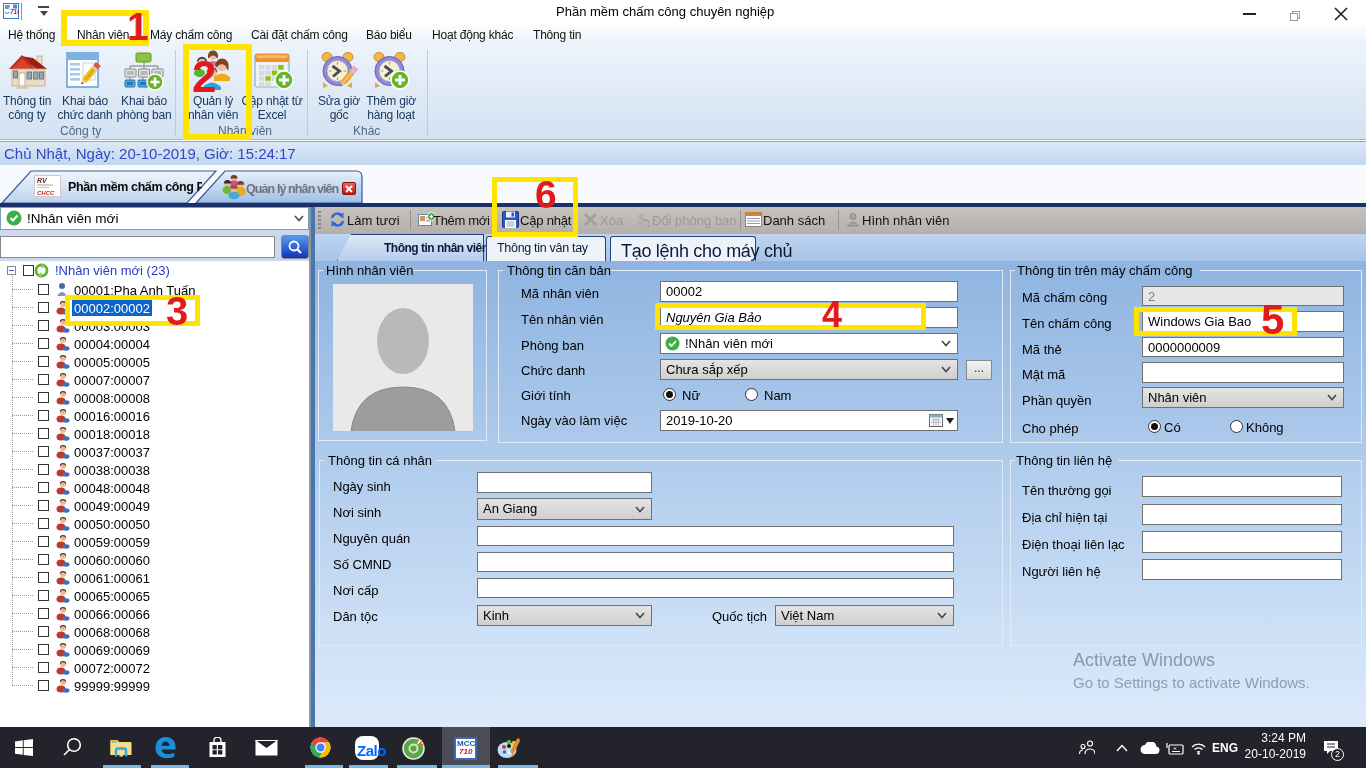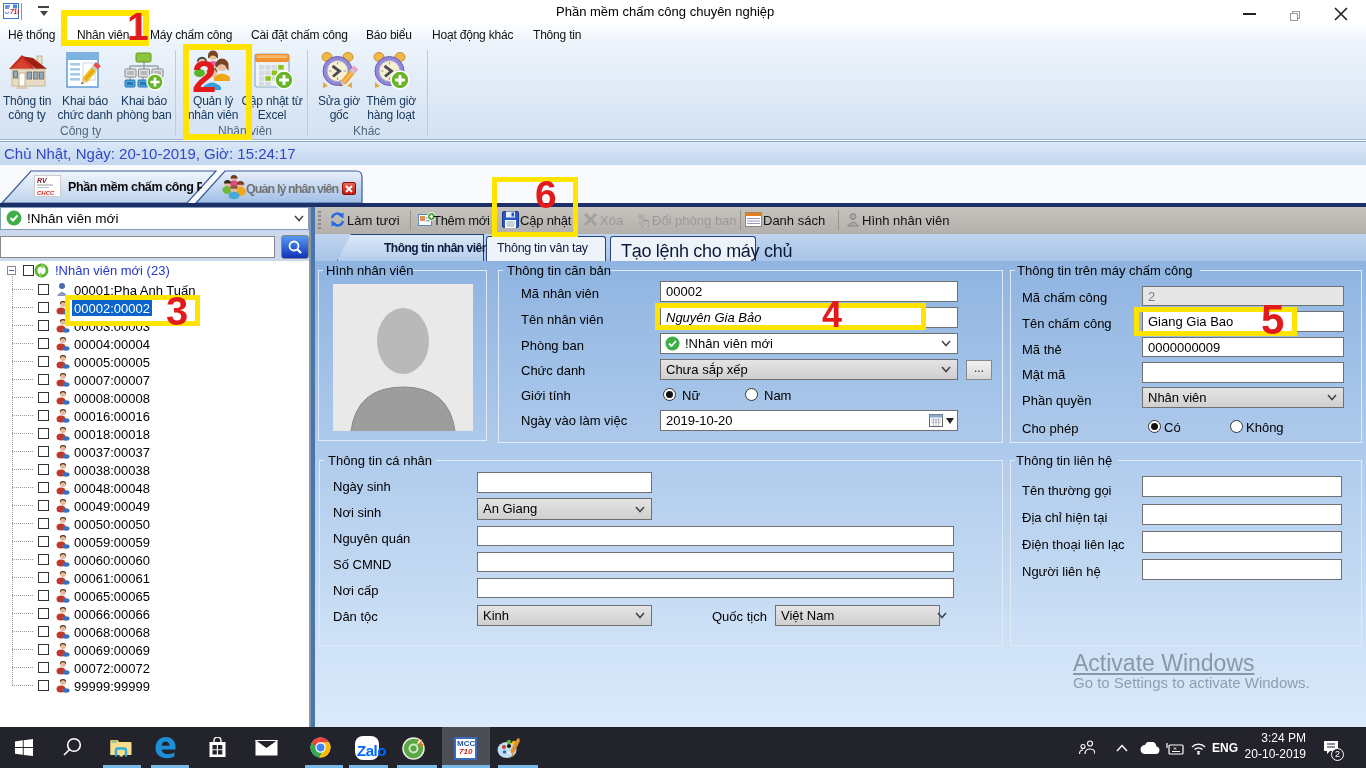--- a/index.html
+++ b/index.html
@@ -610,21 +610,21 @@
 <div class="gtop" style="left:1200px;top:270px;width:162px;"></div>
 <div class="grp" style="left:1010px;top:270px;width:352px;height:173px;"></div>
 <div class="glab" style="left:1017px;top:263px;">Thông tin trên máy chấm công</div>
 <div class="glab" style="left:1022px;top:290px;">Mã chấm công</div>
 <div class="glab" style="left:1022px;top:316px;">Tên chấm công</div>
 <div class="glab" style="left:1022px;top:342px;">Mã thẻ</div>
 <div class="glab" style="left:1022px;top:367px;">Mật mã</div>
 <div class="glab" style="left:1022px;top:393px;">Phần quyền</div>
 <div class="glab" style="left:1022px;top:421px;">Cho phép</div>
 <div class="fin" style="left:1142px;top:286px;width:202px;height:20px;background:#e6e6e6;color:#808080;">2</div>
-<div class="fin" style="left:1142px;top:311px;width:202px;height:21px;">Giang Gia Bao</div>
+<div class="fin" style="left:1142px;top:311px;width:202px;height:21px;">Windows Gia Bao</div>
 <div class="fin" style="left:1142px;top:337px;width:202px;height:20px;">0000000009</div>
 <div class="fin" style="left:1142px;top:362px;width:202px;height:21px;"></div>
 <div class="fdd" style="left:1142px;top:387px;width:202px;height:21px;">Nhân viên</div>
 <svg style="left:1327px;top:394px;" width="10" height="7" viewBox="0 0 10 7">
       <path d="M1 1 L5 5.5 L9 1" stroke="#444" stroke-width="1.5" fill="none"></path>
     </svg>
 <div class="radio" style="left:1148px;top:420px;"></div>
     <div class="rdot" style="left:1151px;top:423px;"></div>
 <div class="glab" style="left:1164px;top:420px;">Có</div>
 <div class="radio" style="left:1230px;top:420px;"></div>
@@ -646,39 +646,39 @@
       <path d="M1 1 L5 5.5 L9 1" stroke="#444" stroke-width="1.5" fill="none"></path>
     </svg>
 <div class="fin" style="left:477px;top:526px;width:477px;height:20px;"></div>
 <div class="fin" style="left:477px;top:552px;width:477px;height:20px;"></div>
 <div class="fin" style="left:477px;top:578px;width:477px;height:20px;"></div>
 <div class="fdd" style="left:477px;top:605px;width:175px;height:21px;">Kinh</div>
 <svg style="left:635px;top:612px;" width="10" height="7" viewBox="0 0 10 7">
       <path d="M1 1 L5 5.5 L9 1" stroke="#444" stroke-width="1.5" fill="none"></path>
     </svg>
 <div class="glab" style="left:712px;top:609px;">Quốc tịch</div>
-<div class="fdd" style="left:775px;top:605px;width:165px;height:21px;">Việt Nam</div>
+<div class="fdd" style="left:775px;top:605px;width:179px;height:21px;">Việt Nam</div>
 <svg style="left:937px;top:612px;" width="10" height="7" viewBox="0 0 10 7">
       <path d="M1 1 L5 5.5 L9 1" stroke="#444" stroke-width="1.5" fill="none"></path>
     </svg>
 
 <div class="gtop" style="left:1010px;top:460px;width:5px;"></div>
 <div class="gtop" style="left:1118px;top:460px;width:244px;"></div>
 <div class="grp" style="left:1010px;top:460px;width:352px;height:186px;"></div>
 <div class="glab" style="left:1016px;top:453px;">Thông tin liên hệ</div>
 <div class="glab" style="left:1022px;top:483px;">Tên thường gọi</div>
 <div class="glab" style="left:1022px;top:510px;">Địa chỉ hiện tại</div>
 <div class="glab" style="left:1022px;top:537px;">Điện thoại liên lạc</div>
 <div class="glab" style="left:1022px;top:564px;">Người liên hệ</div>
 <div class="fin" style="left:1142px;top:476px;width:200px;height:21px;"></div>
 <div class="fin" style="left:1142px;top:504px;width:200px;height:21px;"></div>
 <div class="fin" style="left:1142px;top:531px;width:200px;height:22px;"></div>
 <div class="fin" style="left:1142px;top:559px;width:200px;height:21px;"></div>
 
-<div class="abs" style="left:1073px;top:650px;font-size:23px;color:#6e7f90;opacity:0.75;text-decoration:underline;">Activate Windows</div>
+<div class="abs" style="left:1073px;top:650px;font-size:18px;color:#6e7f90;opacity:0.75;">Activate Windows</div>
 <div class="abs" style="left:1073px;top:674px;font-size:15px;color:#6e7f90;opacity:0.7;">Go to Settings to activate Windows.</div>
 </div>
 
 <div class="abs" style="left:0;top:727px;width:1366px;height:41px;background:#23232c;"></div>
 <div id="taskbaritems">
 
 <svg style="left:15px;top:739px;" width="18" height="17" viewBox="0 0 18 17">
  <polygon points="0,2.4 7.8,1.3 7.8,8.1 0,8.1" fill="#fff"></polygon>
  <polygon points="8.7,1.2 18,0 18,8.1 8.7,8.1" fill="#fff"></polygon>
  <polygon points="0,9 7.8,9 7.8,15.8 0,14.7" fill="#fff"></polygon>

